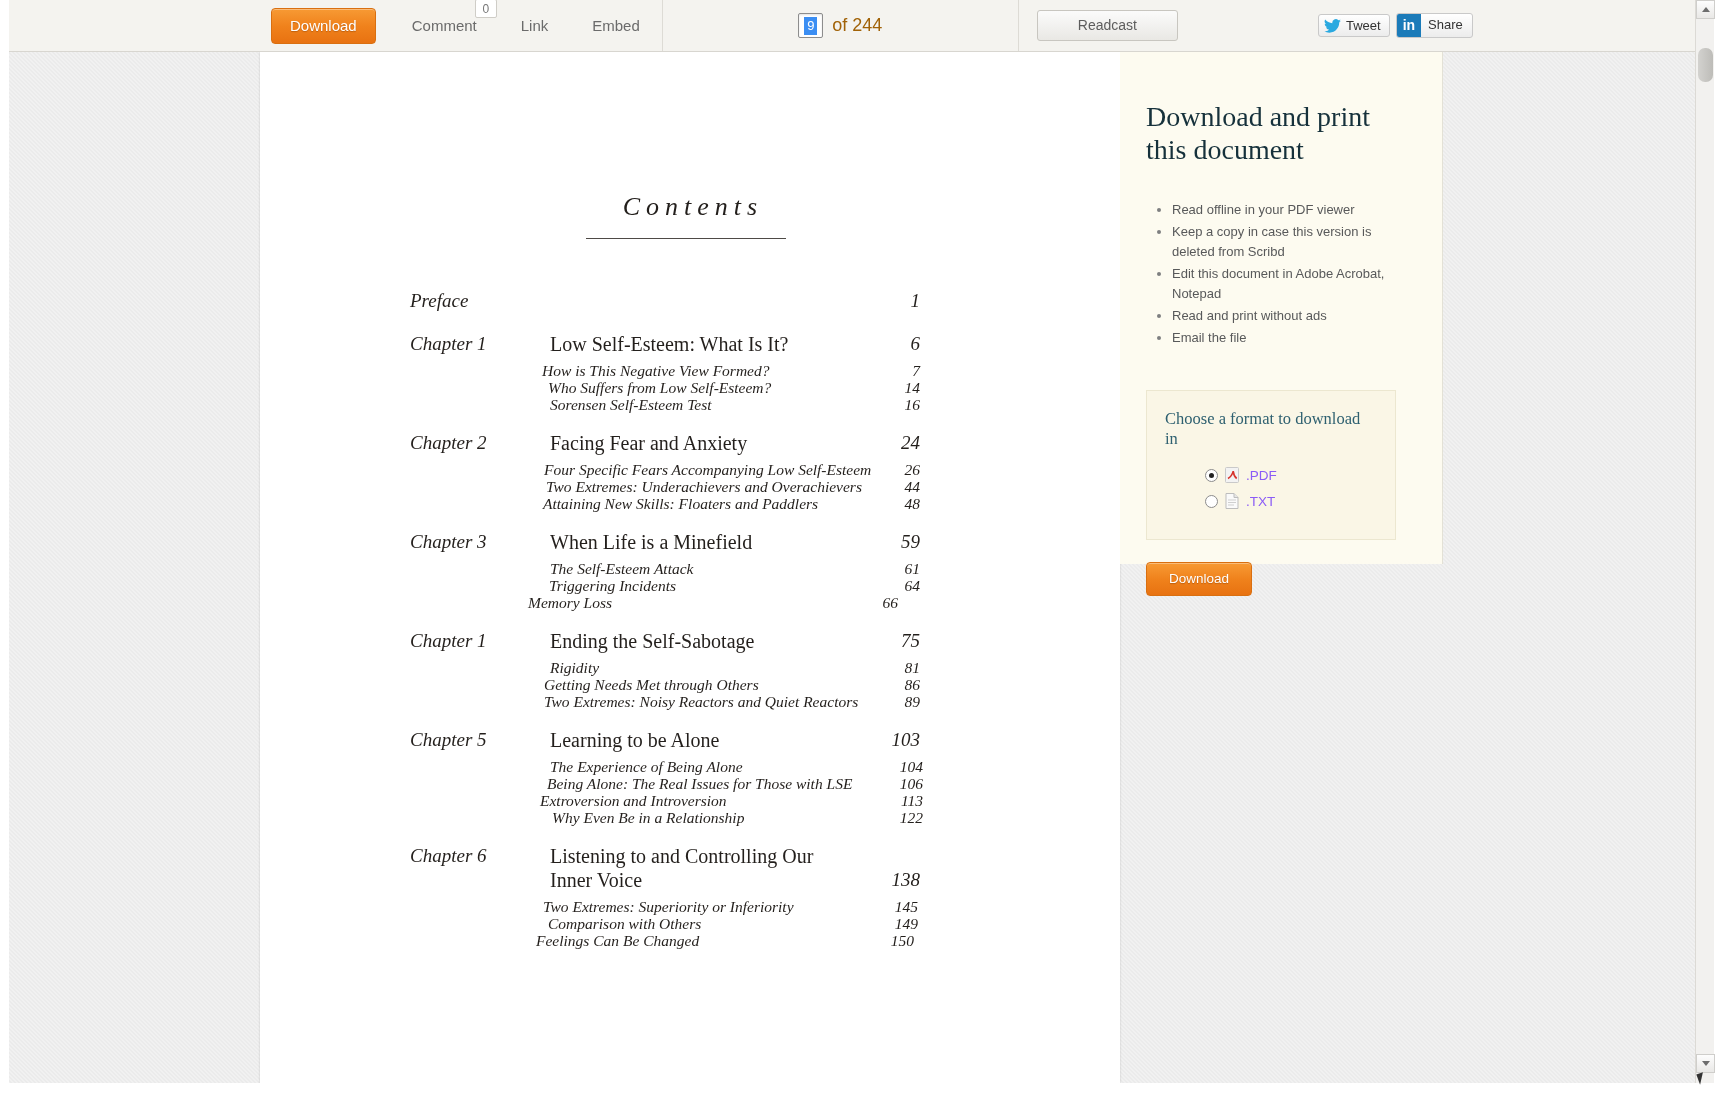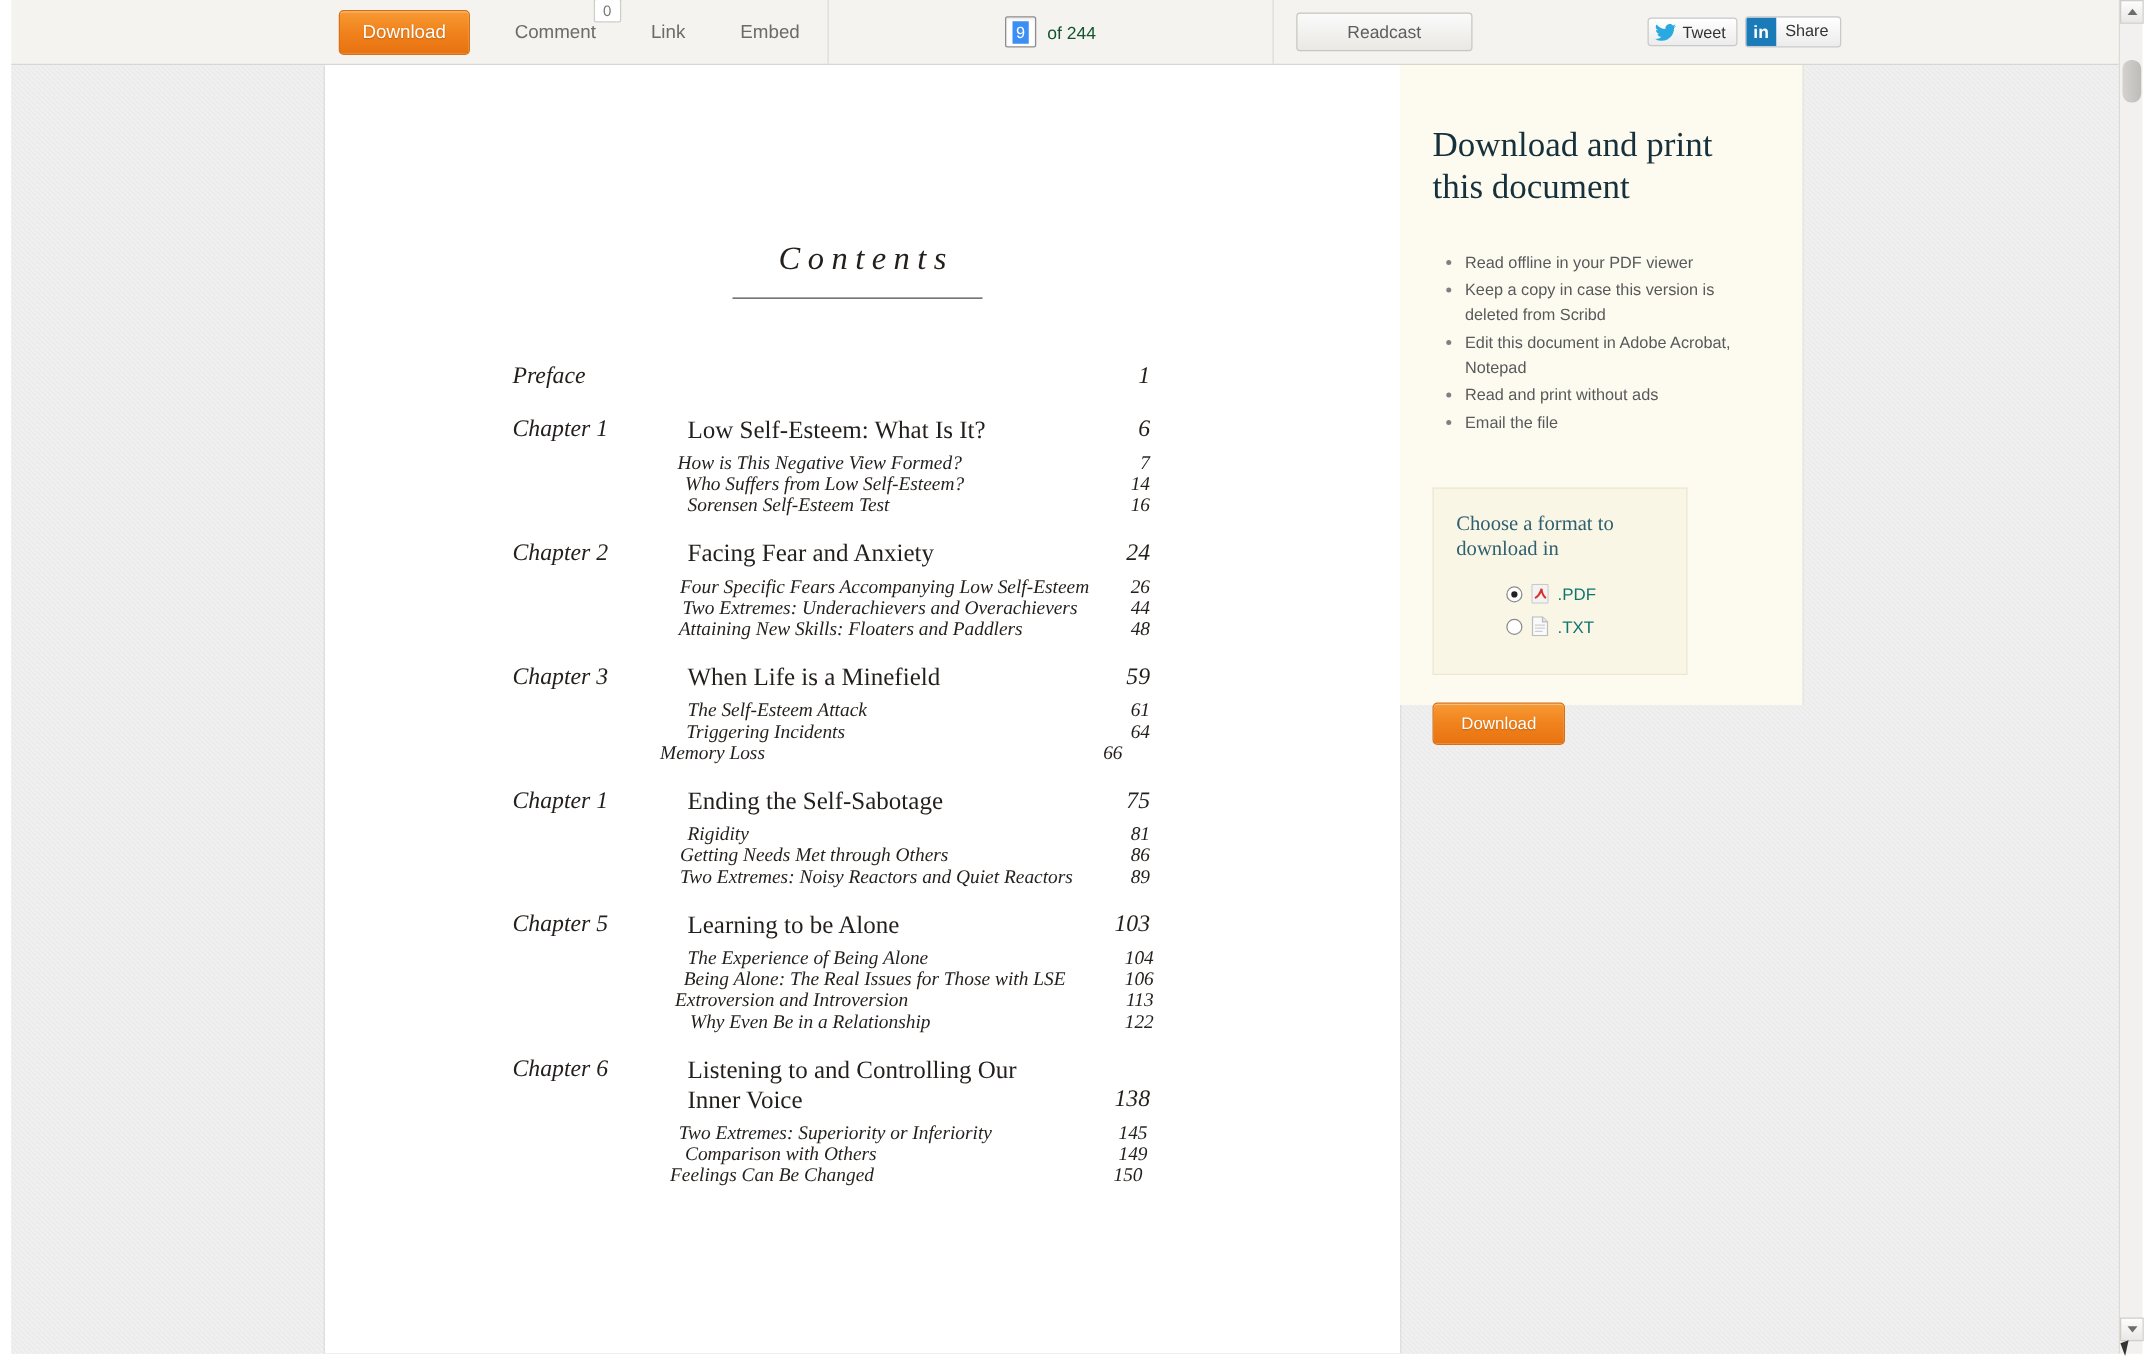--- a/index.html
+++ b/index.html
@@ -85,21 +85,21 @@
     box-shadow: inset 0 1px 2px rgba(0,0,0,.12);
   }
   .page-input span {
     background: #3b8ef3;
     color: #ffffff;
     font-size: 13px;
     line-height: 16px;
     padding: 1px 3px;
     display: inline-block;
   }
-  .page-total { color: #14532d; font-size: 14px; }
+  .page-total { color: #a16207; font-size: 18px; }
   .tb-right {
     display: flex; align-items: center; gap: 0;
   }
   .btn-readcast {
     margin-left: 18px;
     background: linear-gradient(to bottom, #fbfbfb 0%, #e9e8e4 100%);
     border: 1px solid #c8c6c0;
     border-radius: 3px;
     color: #5d5d5d;
     font-size: 14px;
@@ -263,32 +263,32 @@
   .panel-list li:before {
     content: "";
     position: absolute; left: 1px; top: 8px;
     width: 4px; height: 4px; border-radius: 50%;
     background: #7e7f80;
   }
   .format-box {
     background: #faf6e6;
     border: 1px solid #ece7d0;
     padding: 18px 18px 20px;
-    width: 204px;
+    width: 250px;
   }
   .format-head {
     font-family: "Liberation Serif", "DejaVu Serif", serif;
     font-size: 16.5px;
     color: #2e6070;
     margin-bottom: 18px;
   }
   .fmt-row {
     display: flex; align-items: center; gap: 7px;
     margin-left: 40px; margin-bottom: 10px;
-    font-size: 13.5px; color: #0f766e;
+    font-size: 13.5px; color: #8b5cf6;
     cursor: pointer;
   }
   .radio {
     width: 13px; height: 13px; border-radius: 50%;
     border: 1px solid #8c8c8c;
     background: #fff;
     display: inline-block; position: relative;
     flex: 0 0 auto;
   }
   .radio.on:after {

